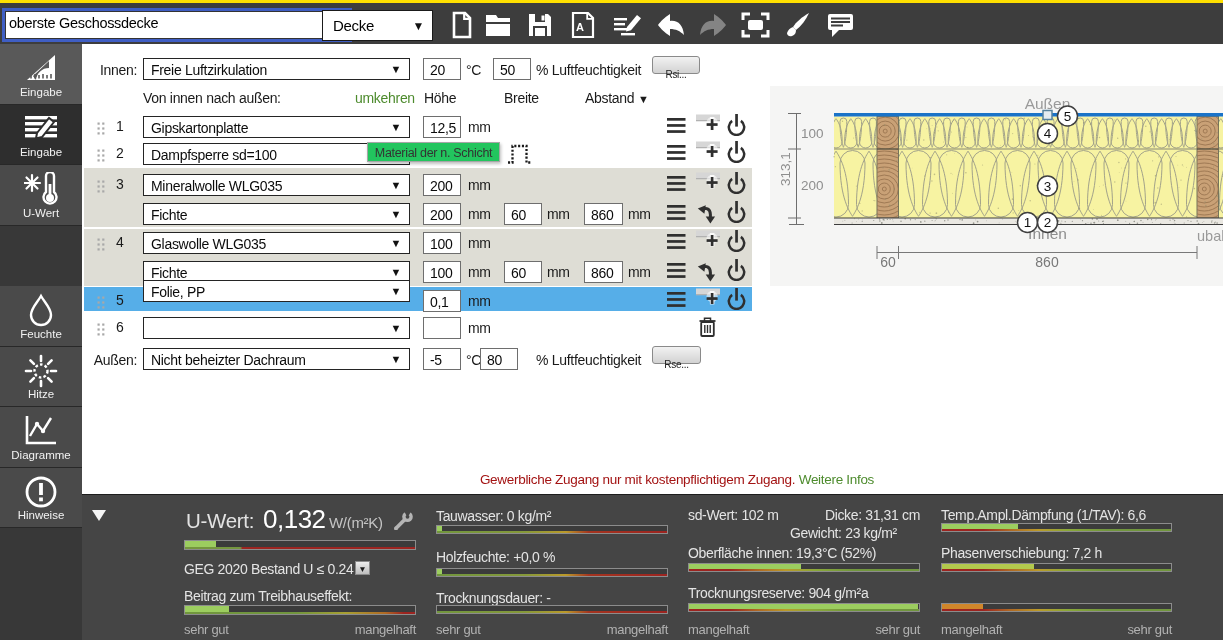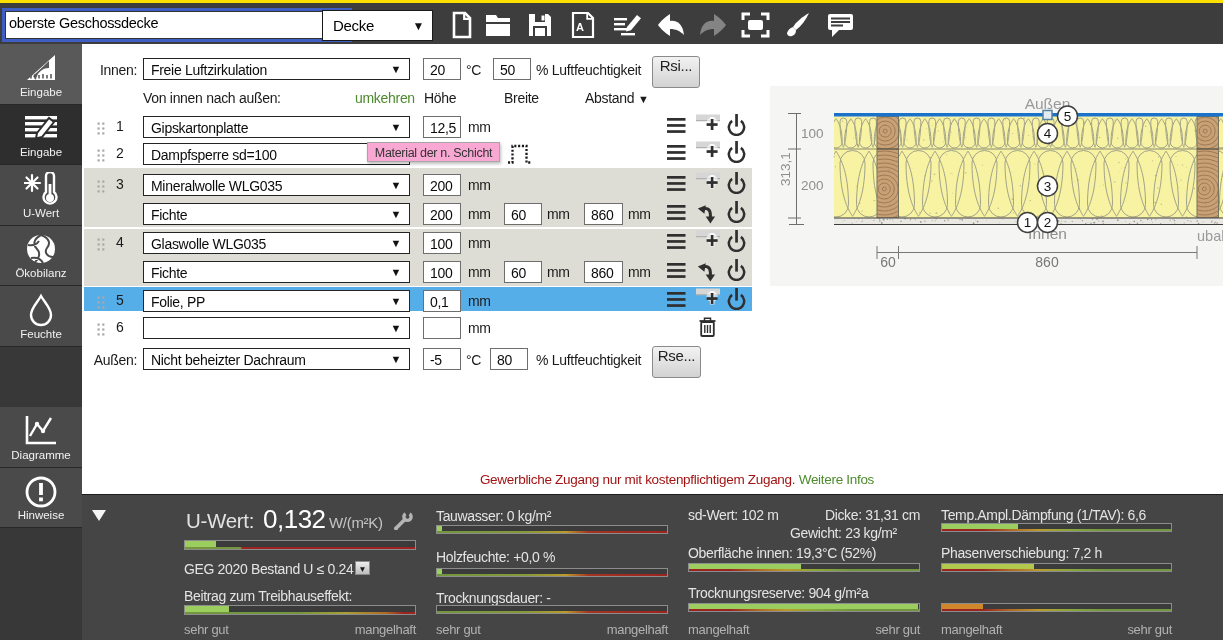--- a/index.html
+++ b/index.html
@@ -21,24 +21,24 @@
 
 #main{position:absolute;left:82px;top:44px;width:1141px;height:450px;background:#fff;}
 .sel{position:absolute;height:22px;background:#fff;border:1.5px solid #242424;font-size:14px;letter-spacing:-0.3px;color:#0b0b0b;}
 .sel .txt{position:absolute;left:7px;top:3px;white-space:nowrap;}
 .sel .arr{position:absolute;right:8px;top:4px;font-size:11px;color:#111;}
 .inp{position:absolute;height:22px;background:#fff;border:1.2px solid #6e6e6e;font-size:14px;letter-spacing:-0.3px;color:#0b0b0b;padding:3px 0 0 6px;}
 .flbl{position:absolute;font-size:14px;letter-spacing:-0.3px;color:#1a1a1a;white-space:nowrap;}
 .rownum{position:absolute;font-size:14px;color:#1a1a1a;width:20px;text-align:center;}
 .grayrow{position:absolute;left:84px;width:668px;background:#deddd5;}
 #bluerow{position:absolute;left:84px;width:668px;height:24px;background:#56aee8;}
-.btn{position:absolute;height:32px;background:linear-gradient(#f2f2f2,#d2d2d2);border:1px solid #8a8a8a;border-radius:3px;font-size:15px;letter-spacing:-0.3px;color:#222;text-align:center;padding-top:0;}
+.btn{position:absolute;height:18px;background:linear-gradient(#f2f2f2,#d2d2d2);border:1px solid #8a8a8a;border-radius:3px;font-size:10px;letter-spacing:-0.3px;color:#222;text-align:center;padding-top:12px;}
 .handle{position:absolute;width:9px;height:13px;}
 .rico{position:absolute;}
-#tooltip{position:absolute;left:367px;top:142px;width:133px;height:20px;background:#f9a8d4;border:1px solid #a6a6a6;box-shadow:1px 2px 3px rgba(0,0,0,.25);font-size:12.5px;letter-spacing:-0.3px;color:#333;text-align:center;padding-top:3px;white-space:nowrap;z-index:3;}
+#tooltip{position:absolute;left:367px;top:142px;width:133px;height:20px;background:#22c55e;border:1px solid #a6a6a6;box-shadow:1px 2px 3px rgba(0,0,0,.25);font-size:12.5px;letter-spacing:-0.3px;color:#333;text-align:center;padding-top:3px;white-space:nowrap;z-index:3;}
 #notice{position:absolute;left:0;top:471.5px;width:1354px;text-align:center;font-size:13.5px;letter-spacing:-0.3px;}
 #notice .red{color:#a31313;}
 #notice .grn{color:#4d8b2d;}
 
 #bottom{position:absolute;left:0;top:494px;width:1223px;height:146px;background:#454545;border-top:1px solid #1d1d1d;z-index:1;}
 #bottom .sbcol{position:absolute;left:0;top:0;width:82px;height:146px;background:#383838;border-right:1px solid #2a2a2a;}
 .bl{position:absolute;font-size:14px;letter-spacing:-0.35px;color:#e4e4e4;white-space:nowrap;}
 .bq{position:absolute;font-size:13px;letter-spacing:-0.3px;color:#b2b2b2;}
 .bar{position:absolute;background:#3b3b3b;border:1px solid #8c8c8c;}
 .bar .fill{position:absolute;left:0;top:0;}
@@ -144,32 +144,41 @@
             <line x1="0" y1="11" x2="16" y2="11"></line>
             <line x1="2.5" y1="5.5" x2="13.5" y2="16.5"></line>
             <line x1="13.5" y1="5.5" x2="2.5" y2="16.5"></line>
           </g>
           <path d="M22 4 a4 4 0 0 1 8 0 l0 16 a6.5 6.5 0 1 1 -8 0 Z" fill="none" stroke="#fff" stroke-width="2.4"></path>
           <circle cx="26" cy="26" r="4" fill="#fff"></circle>
           <rect x="24.6" y="12" width="2.8" height="13" fill="#fff"></rect>
         </svg>
   <div class="lbl">U-Wert</div>
       </div>
- <div class="sbitem" style="top:181.5px">
-  <svg width="32" height="32" viewBox="0 0 32 32">
-          <circle cx="16" cy="16" r="14" fill="#fff"></circle>
-          <path d="M16 2 C8 6 8 12 12 16 C16 20 14 26 10 29 M16 2 C24 5 26 10 22 15 C19 19 22 24 28 24 M3 12 C8 13 12 11 14 8 M6 25 C12 24 16 26 18 30" fill="none" stroke="#4a4a4a" stroke-width="2"></path>
-        </svg>
-  <div class="lbl">Ökobilanz</div>
-      </div>
  <div class="sbitem" style="top:242px">
   <svg width="26" height="34" viewBox="0 0 26 34">
           <path d="M13 3 C17 10 23 15 23 22 A10 10 0 0 1 3 22 C3 15 9 10 13 3 Z" fill="none" stroke="#fff" stroke-width="2.4"></path>
         </svg>
   <div class="lbl">Feuchte</div>
+      </div>
+ <div class="sbitem" style="top:302.5px">
+  <svg width="34" height="34" viewBox="0 0 34 34">
+          <circle cx="17" cy="17" r="6.5" fill="none" stroke="#fff" stroke-width="2.4" stroke-dasharray="2.6 2.2"></circle>
+          <g stroke="#fff" stroke-width="2.6" stroke-linecap="round">
+            <line x1="17" y1="2" x2="17" y2="7"></line>
+            <line x1="17" y1="27" x2="17" y2="32"></line>
+            <line x1="2" y1="17" x2="7" y2="17"></line>
+            <line x1="27" y1="17" x2="32" y2="17"></line>
+            <line x1="6.4" y1="6.4" x2="9.9" y2="9.9"></line>
+            <line x1="24.1" y1="24.1" x2="27.6" y2="27.6"></line>
+            <line x1="6.4" y1="27.6" x2="9.9" y2="24.1"></line>
+            <line x1="24.1" y1="9.9" x2="27.6" y2="6.4"></line>
+          </g>
+        </svg>
+  <div class="lbl">Hitze</div>
       </div>
  <div class="sbitem" style="top:423.5px">
   <svg width="34" height="34" viewBox="0 0 34 34">
           <circle cx="17" cy="17" r="14" fill="none" stroke="#fff" stroke-width="2.8"></circle>
           <rect x="15.1" y="8" width="3.8" height="12" fill="#fff"></rect>
           <rect x="15.1" y="22.5" width="3.8" height="3.8" fill="#fff"></rect>
         </svg>
   <div class="lbl">Hinweise</div>
       </div>
  <div class="sbitem" style="top:363px">
@@ -405,21 +414,21 @@
         <g fill="#a8a8a8">
           <rect x="0.5" y="0.5" width="2.2" height="2.2"></rect>
           <rect x="5.2" y="0.5" width="2.2" height="2.2"></rect>
           <rect x="0.5" y="5.4" width="2.2" height="2.2"></rect>
           <rect x="5.2" y="5.4" width="2.2" height="2.2"></rect>
           <rect x="0.5" y="10.3" width="2.2" height="2.2"></rect>
           <rect x="5.2" y="10.3" width="2.2" height="2.2"></rect>
         </g>
       </svg></div>
 <div class="rownum" style="left:110px;top:292px">5</div>
-<div class="sel" style="left:143px;top:290px;width:267px">
+<div class="sel" style="left:143px;top:280px;width:267px">
       <span class="txt">Folie, PP</span>
       <span class="arr">▼</span>
     </div>
 <div class="inp" style="left:423px;top:290px;width:38px">0,1</div>
 <div class="flbl" style="left:468px;top:293px">mm</div>
 <svg class="rico" style="left:667px;top:292px" width="19" height="15" viewBox="0 0 19 15">
       <g fill="#2f2f2f">
         <rect x="0" y="0" width="18.5" height="2.7"></rect>
         <rect x="0" y="6.1" width="18.5" height="2.7"></rect>
         <rect x="0" y="12.2" width="18.5" height="2.7"></rect>
@@ -465,21 +474,21 @@
       </g>
     </svg>
 
 <div class="flbl" style="left:59px;top:352px;width:78px;text-align:right">Außen:</div>
 <div class="sel" style="left:143px;top:348px;width:267px">
       <span class="txt">Nicht beheizter Dachraum</span>
       <span class="arr">▼</span>
     </div>
 <div class="inp" style="left:423px;top:348px;width:38px">-5</div>
 <div class="flbl" style="left:466px;top:352px">°C</div>
-<div class="inp" style="left:490px;top:348px;width:38px">80</div>
+<div class="inp" style="left:480px;top:348px;width:38px">80</div>
 <div class="flbl" style="left:536px;top:352px">% Luftfeuchtigkeit</div>
 <div class="btn" style="left:652px;top:346px;width:49px">Rse...</div>
 
 <svg class="rico" style="left:507px;top:143px" width="25" height="22" viewBox="0 0 25 22">
       <path d="M1 19.5 L5.5 19.5 L5.5 3 L19.5 3 L19.5 19.5 L24 19.5" fill="none" stroke="#1a1a1a" stroke-width="2.3" stroke-dasharray="2.1 1.7"></path>
     </svg>
 <div id="tooltip">Material der n. Schicht</div>
 <div id="notice"><span class="red">Gewerbliche Zugang nur mit kostenpflichtigem Zugang.</span> <span class="grn">Weitere Infos</span></div>
 <svg id="drawing" style="position:absolute;left:770px;top:90px" width="453" height="190" viewBox="0 0 453 190">
 <rect x="0" y="0" width="453" height="190" fill="#f5f5f4"></rect>

